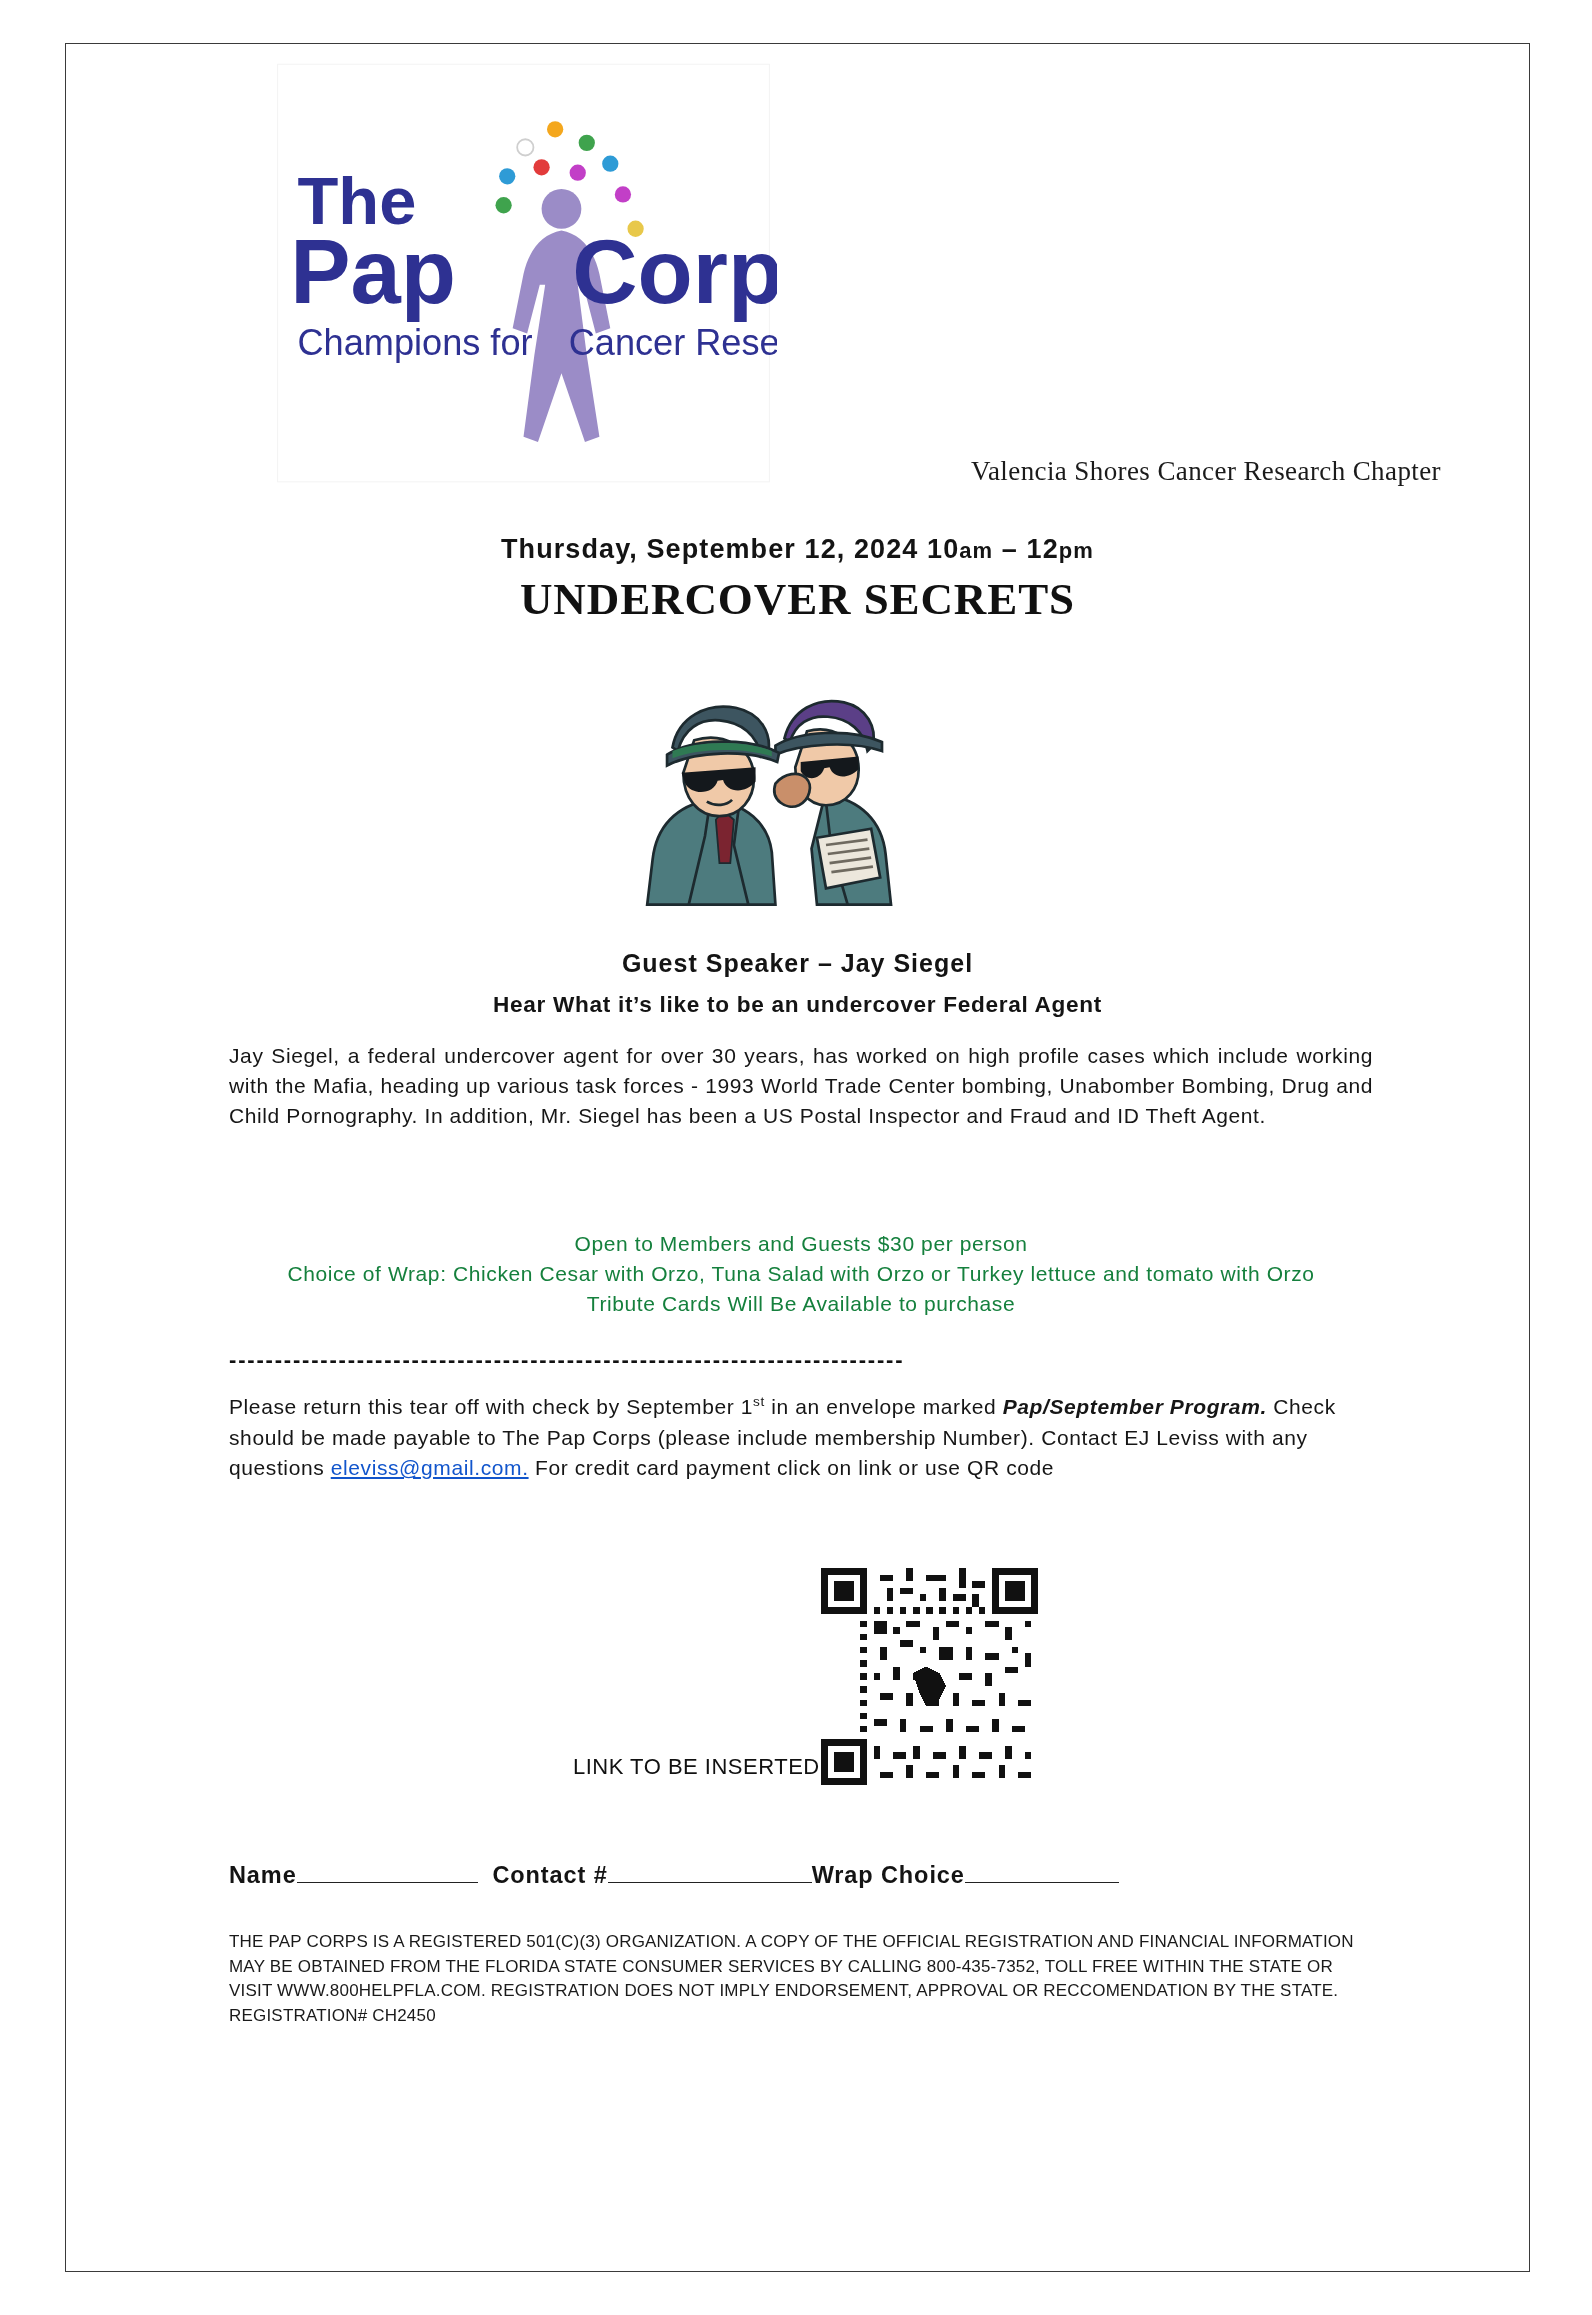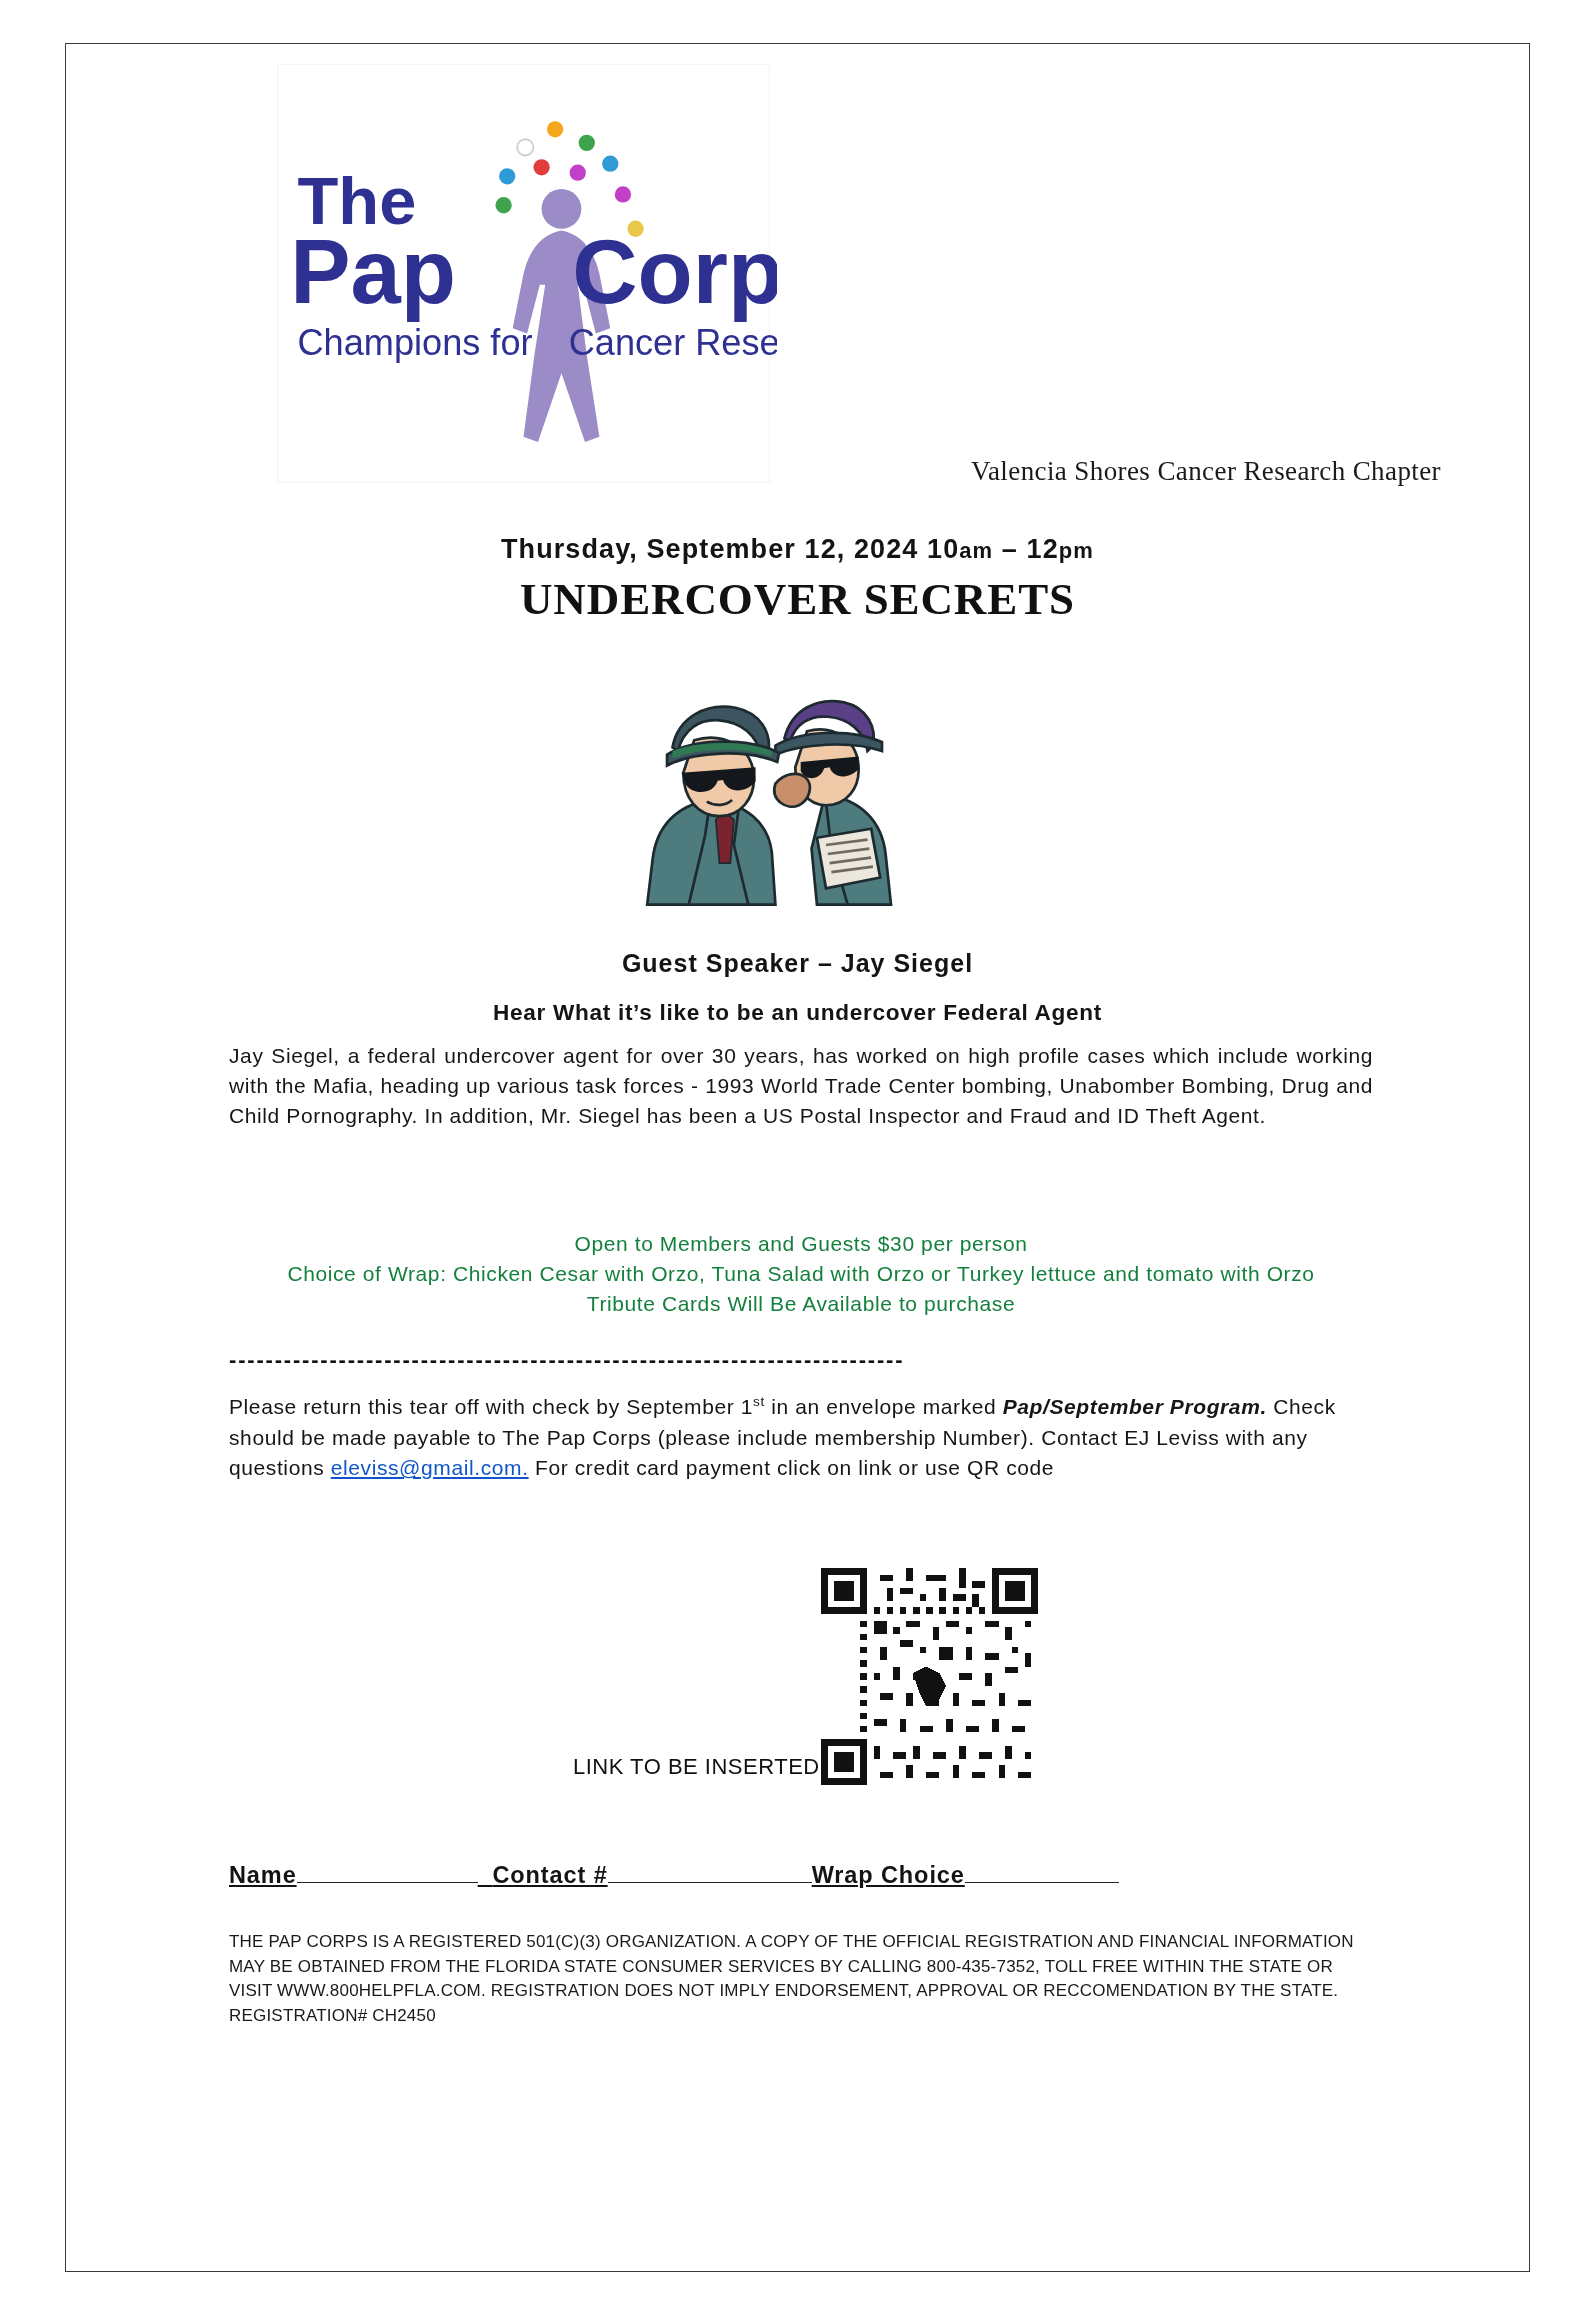--- a/index.html
+++ b/index.html
@@ -106,21 +106,20 @@
 
   .subhead {
     position: absolute;
     left: 0; right: 0;
     top: 948px;
     text-align: center;
     font-size: 22.6px;
     font-weight: bold;
     letter-spacing: 0.7px;
     color: #141414;
-    margin-top: 8px;
   }
 
   
   .bio {
     position: absolute;
     left: 163px;
     width: 1144px;
     top: 997px;
     font-size: 21px;
     line-height: 1.42;
@@ -198,21 +197,20 @@
   
   .tearoff {
     position: absolute;
     left: 163px;
     width: 1144px;
     top: 1818px;
     font-size: 23.5px;
     font-weight: bold;
     letter-spacing: 0.9px;
     color: #141414;
-    text-decoration: underline;
   }
   .rule { display: inline-block; border-bottom: 1.8px solid #222; }
 
   
   .legal {
     position: absolute;
     left: 163px;
     width: 1131px;
     top: 1886px;
     font-size: 17px;

